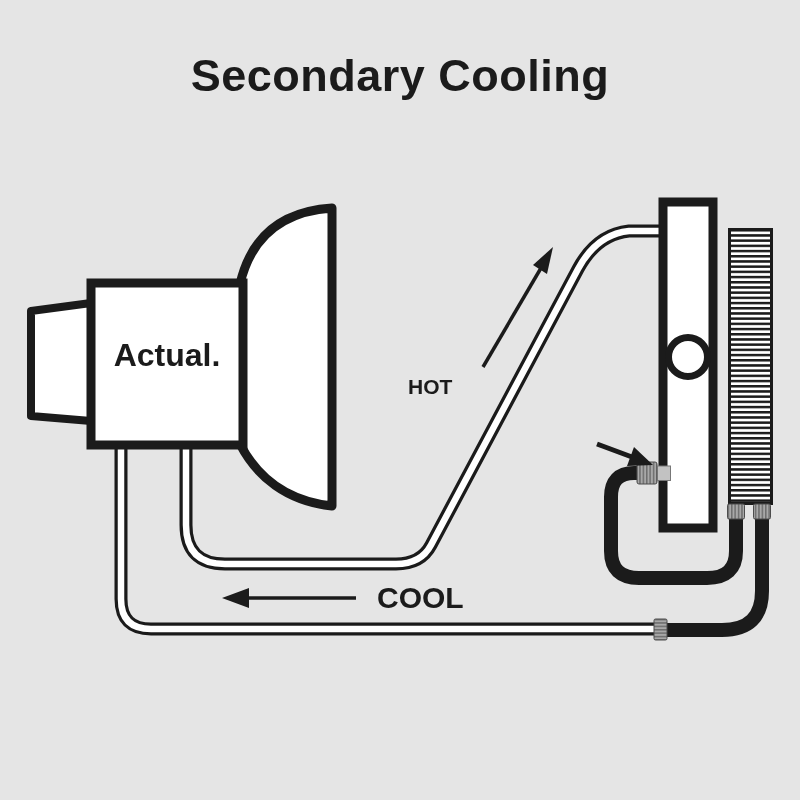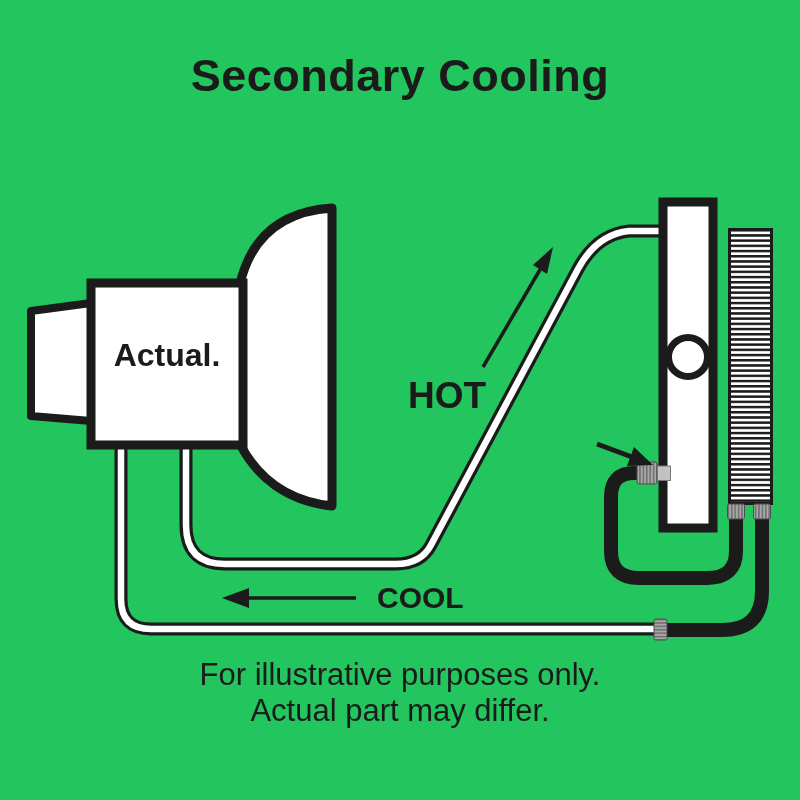--- a/index.html
+++ b/index.html
@@ -1,25 +1,25 @@
 <!DOCTYPE html>
 <html><head>
 <meta charset="utf-8">
 <style>
   html,body{margin:0;padding:0;background:#ffffff;}
   .canvas{
-    position:relative;width:800px;height:800px;background:#22c55e;
+    position:relative;width:800px;height:800px;background:#e5e5e5;
     font-family:"Liberation Sans","DejaVu Sans",sans-serif;color:#1b1b1b;overflow:hidden;
   }
   .abs{position:absolute;}
   .title{left:0;top:50px;width:800px;text-align:center;font-size:45px;font-weight:bold;letter-spacing:0.5px;}
   .subtitle{left:0;top:106px;width:800px;text-align:center;font-size:32px;font-weight:bold;}
   .label{font-weight:bold;white-space:nowrap;}
   .trans-label{left:91px;top:337px;width:152px;text-align:center;font-size:32px;}
-  .hot-label{left:408px;top:375px;font-size:37px;}
+  .hot-label{left:408px;top:375px;font-size:21px;}
   .cool-label{left:377px;top:581px;font-size:30px;}
   .adapter-label{left:507px;top:419px;font-size:21px;letter-spacing:0.5px;}
   .footer{left:0;top:657px;width:800px;text-align:center;font-size:31px;line-height:36px;font-weight:normal;}
   svg{position:absolute;left:0;top:0;}
 </style>
 </head>
 <body>
 
 <div class="canvas">
 
@@ -80,18 +80,14 @@
     <g>
       <line x1="597" y1="444" x2="632" y2="457" stroke="#1b1b1b" stroke-width="5"></line>
       <polygon points="653,465 627,466 634,447" fill="#1b1b1b"></polygon>
     </g>
   </svg>
 
   <div class="abs title">Secondary Cooling</div>
   <div class="abs label trans-label">Actual.</div>
   <div class="abs label hot-label">HOT</div>
   <div class="abs label cool-label">COOL</div>
-  <div class="abs footer">
-    <div>For illustrative purposes only.</div>
-    <div>Actual part may differ.</div>
-  </div>
 
 </div>
 
 </body></html>

